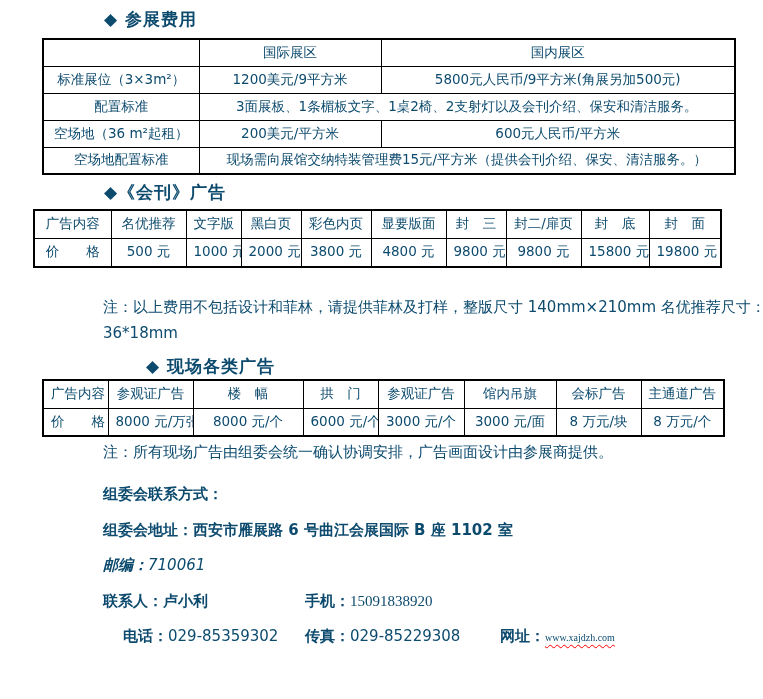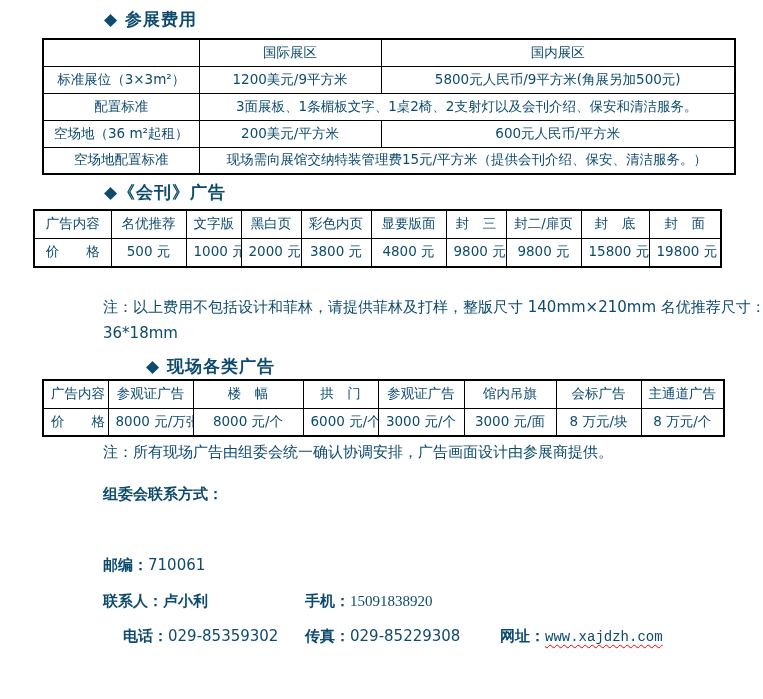--- a/index.html
+++ b/index.html
@@ -27,22 +27,22 @@
     position:absolute; left:103px; width:660px; height:20px;
     font-size:15px; white-space:nowrap;
   }
   .contact-line .col2 { position:absolute; left:202px; }
   .contact-line .col3 { position:absolute; left:397px; }
   .b { font-weight:bold; }
   .squiggle {
     text-decoration:underline; text-decoration-style:wavy;
     text-decoration-color:#ff0000; text-decoration-thickness:1px;
     text-underline-offset:3px;
-    font-family:Liberation Mono, monospace;
-    font-size:14px;
+    font-family:Liberation Serif, serif;
+    font-size:10px;
   }
 </style>
 </head>
 <body>
 
 <div class="page">
 
   <div class="section-title" style="left:104px; top:8px;">◆ 参展费用</div>
 
   <table class="doc" style="left:42px; top:38px; width:692px;">
@@ -160,22 +160,25 @@
       <td>8 万元/块</td>
       <td>8 万元/个</td>
     </tr>
   </tbody>
     </table>
 
   <div class="note" style="left:103px; top:439px;">注：所有现场广告由组委会统一确认协调安排，广告画面设计由参展商提供。</div>
 
   <div class="contact-line b" style="top:485px;">组委会联系方式：</div>
 
+  <div class="contact-line" style="top:521px;">
+    <span class="b">组委会地址：</span><span class="b">西安市雁展路 6 号曲江会展国际 B 座 1102 室</span>
+  </div>
 
-  <div class="contact-line" style="top:556px;">
+  <div class="contact-line" style="top:556px;font-style:italic;">
     <span class="b">邮编：</span><span>710061</span>
   </div>
 
   <div class="contact-line" style="top:592px;font-family:Liberation Serif, serif;">
     <span><span class="b">联系人：</span><span class="b">卢小利</span></span>
     <span class="col2"><span class="b">手机：</span><span>15091838920</span></span>
   </div>
 
   <div class="contact-line" style="top:627px;padding-left:20px;">
     <span><span class="b">电话：</span><span>029-85359302</span></span>

